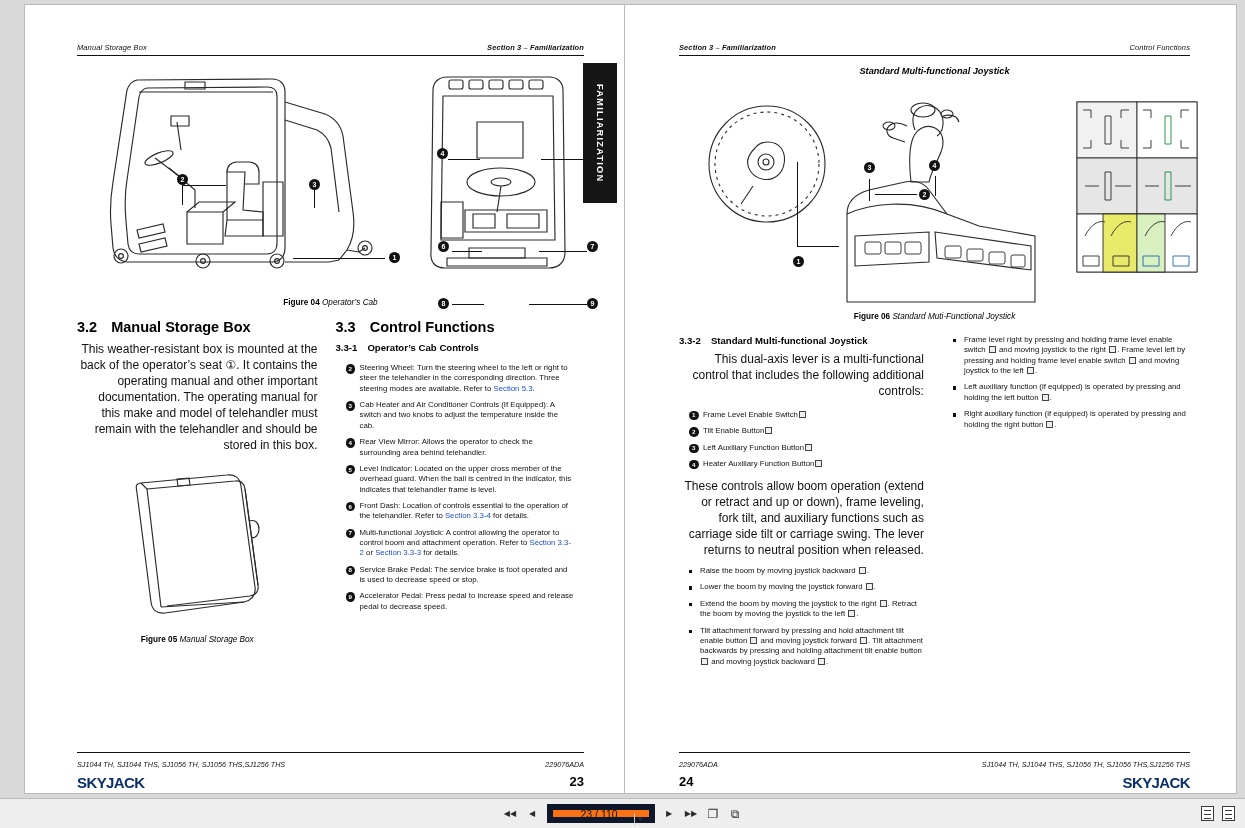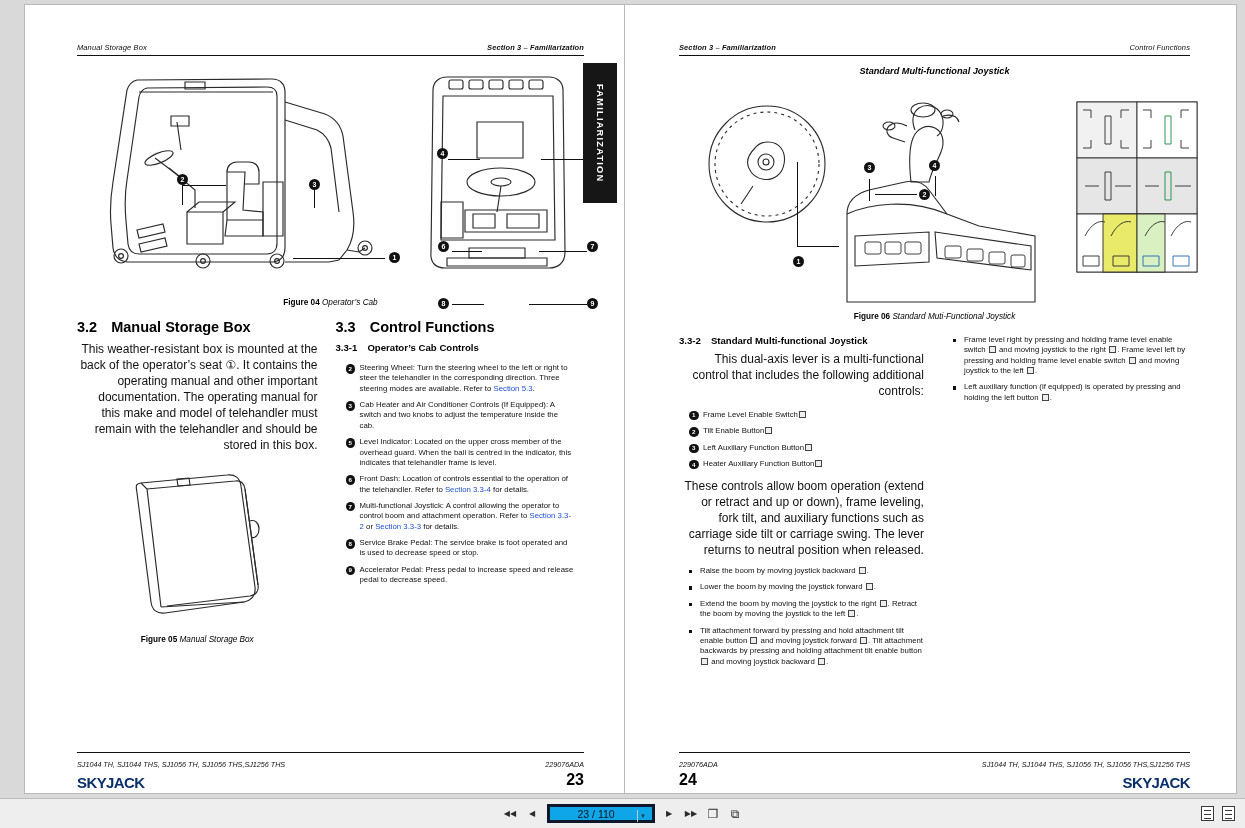--- a/index.html
+++ b/index.html
@@ -106,40 +106,40 @@
   }
 
   
   .foot {
     position:absolute; left:52px; right:46px; bottom:24px;
     font-size:7.2px; font-style:italic; color:#111;
     display:flex; justify-content:space-between;
   }
   .footline { border-top:1.1px solid #111; }
   .pageno {
-    position:absolute; bottom:4px; font-size:16px; font-weight:700;margin-top:40px;
+    position:absolute; bottom:4px; font-size:13px; font-weight:700;margin-top:40px;
   }
   .brand {
     position:absolute; bottom:2px; font-size:15px; font-weight:700;
     letter-spacing:-0.6px; color:#0b2f6b;
   }
 
   
   .toolbar {
     position:absolute; left:0; bottom:0; width:1245px; height:30px;
     background:#eeeeee; border-top:1px solid #bcbcbc;
     display:flex; align-items:center; justify-content:center; gap:7px;
   }
   .tb-btn {
     width:15px; height:15px; display:flex; align-items:center;
     justify-content:center; color:#2b2b2b; font-size:10px;
     cursor:pointer; user-select:none;
   }
   .pagebox {
-    width:108px; height:19px; background:#0ea5e9; border:3px solid #0f172a;
+    width:108px; height:19px; background:#f97316; border:6px solid #0f172a;
     display:flex; align-items:center; position:relative;
     font-size:10.5px; color:#111; padding-left:28px;
   }
   .pagebox .caret {
     position:absolute; right:3px; top:3px; width:12px; height:12px;
     border-left:1px solid #c6c6c6;
     display:flex; align-items:center; justify-content:center;
     font-size:7px; color:#333;
   }
   .tb-right {
@@ -308,20 +308,24 @@
           </h3>
 
           <ol class="numlist">
             <li>
               <span class="num">2</span>
               <span class="bold">Steering Wheel:</span><span> Turn the steering wheel to the left or right to steer the telehandler in the corresponding direction. Three steering modes are available. Refer to </span><span class="link">Section 5.3</span><span>.</span>
             </li>
             <li>
               <span class="num">3</span>
               <span class="bold">Cab Heater and Air Conditioner Controls (If Equipped):</span><span> A switch and two knobs to adjust the temperature inside the cab.</span>
+            </li>
+            <li>
+              <span class="num">4</span>
+              <span class="bold">Rear View Mirror:</span><span> Allows the operator to check the surrounding area behind telehandler.</span>
             </li>
             <li>
               <span class="num">5</span>
               <span class="bold">Level Indicator:</span><span> Located on the upper cross member of the overhead guard. When the ball is centred in the indicator, this indicates that telehandler frame is level.</span>
             </li>
             <li>
               <span class="num">6</span>
               <span class="bold">Front Dash:</span><span> Location of controls essential to the operation of the telehandler. Refer to </span><span class="link">Section 3.3-4</span><span> for details.</span>
             </li>
             <li>
@@ -502,20 +506,23 @@
 
         <div class="col-r" style="width:240px;">
           <ul class="sqlist" style="margin-left:0;">
             <li>
               <span class="bold">Frame level right</span><span> by pressing and holding frame level enable switch </span><span class="glyph"></span><span> and moving joystick to the right </span><span class="glyph"></span>.
               <span class="bold">Frame level left</span><span> by pressing and holding frame level enable switch </span><span class="glyph"></span><span> and moving joystick  to the left </span><span class="glyph"></span><span>.</span>
             </li>
             <li>
               <span class="bold">Left auxiliary function</span><span> (if equipped) is operated by pressing and holding the left button </span><span class="glyph"></span><span>.</span>
             </li>
+            <li>
+              <span class="bold">Right auxiliary function</span><span> (if equipped) is operated by pressing and holding the right button </span><span class="glyph"></span><span>.</span>
+            </li>
           </ul>
         </div>
       </div>
     </div>
 
     <div class="footline" style="position:absolute; left:54px; right:46px; bottom:40px;"></div>
     <div class="foot" style="left:54px;">
       <span>229076ADA</span>
       <span>SJ1044 TH, SJ1044 THS, SJ1056 TH, SJ1056 THS,SJ1256 THS</span>
     </div>

